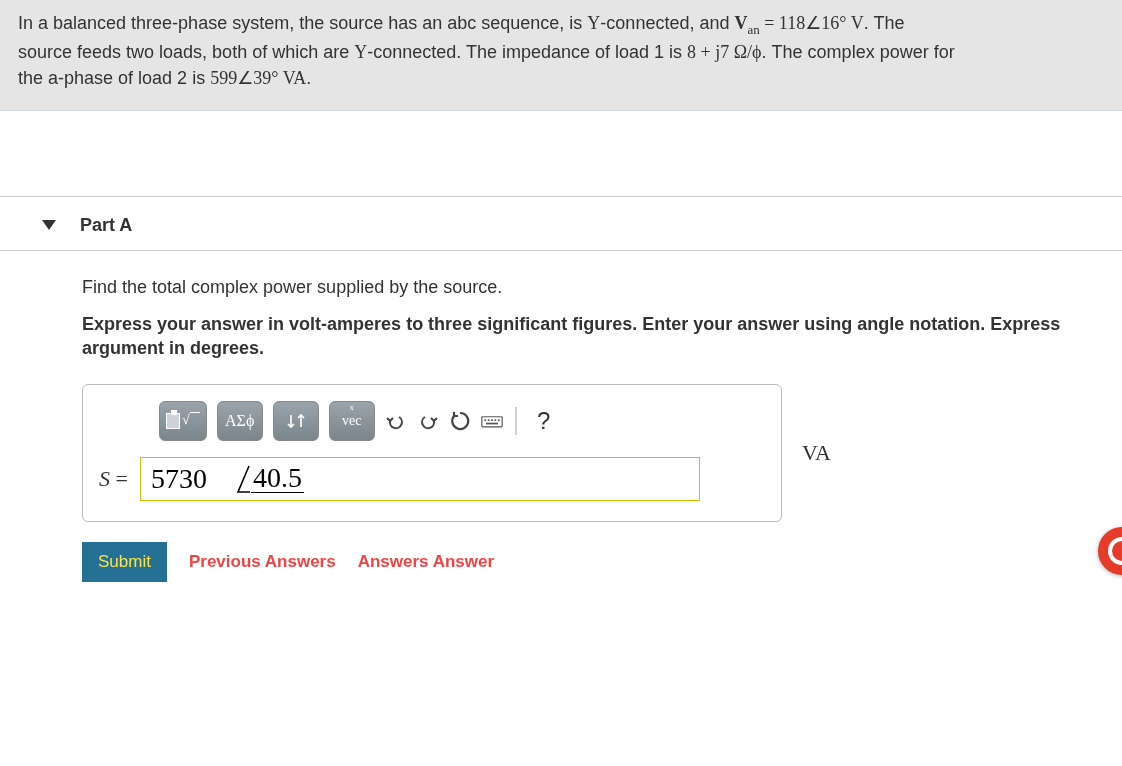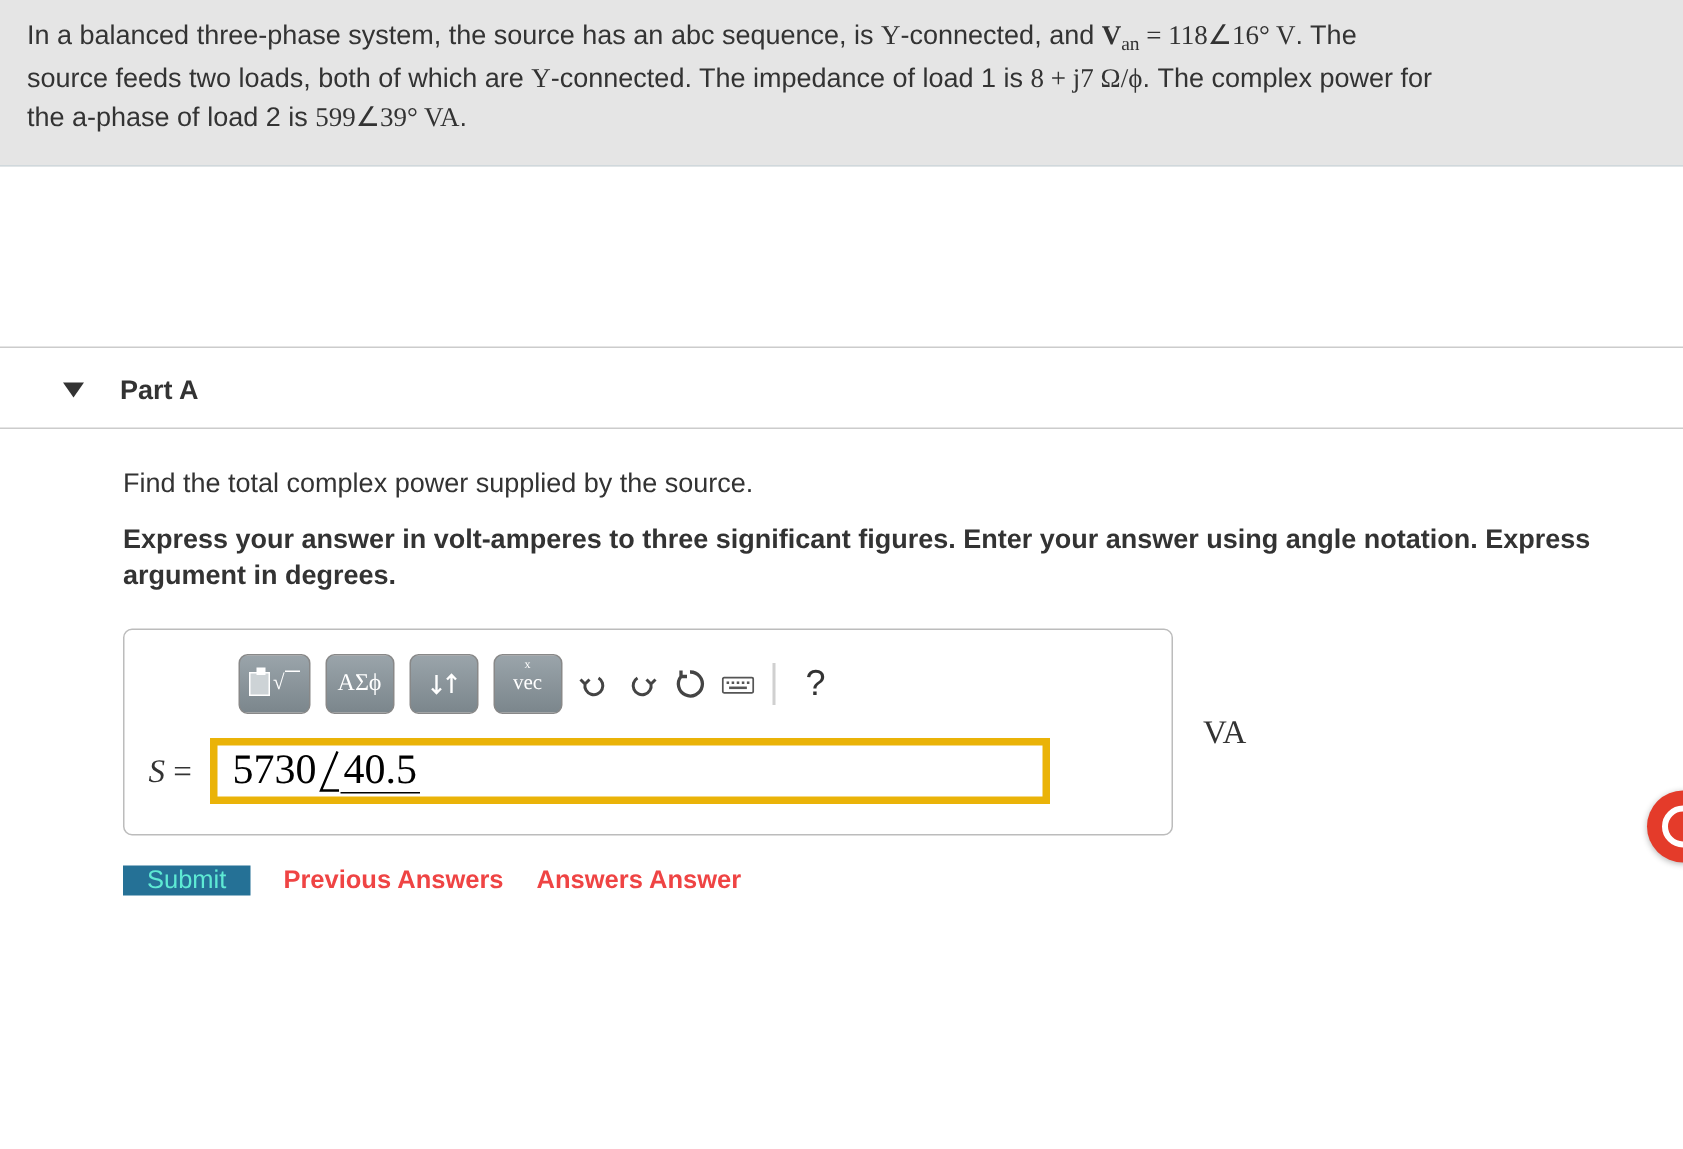--- a/index.html
+++ b/index.html
@@ -22,21 +22,21 @@
   }
   .problem-box .math { font-family: 'Times New Roman', Times, serif; }
   sub { font-size: 0.72em; }
   .part-hdr {
     display: flex;
     align-items: center;
     gap: 24px;
     padding: 18px 42px 14px 42px;
     border-top: 1px solid #ccc;
     border-bottom: 1px solid #ccc;
-    margin-top: 120px;
+    margin-top: 85px;
   }
   .caret {
     width: 0; height: 0;
     border-left: 7px solid transparent;
     border-right: 7px solid transparent;
     border-top: 10px solid #333;
     cursor: pointer;
   }
   .part-title { font-weight: bold; }
   .part-body { padding: 26px 42px 0 82px; }
@@ -72,40 +72,41 @@
     min-width: 46px;
   }
   .tbtn-split { display: flex; gap: 2px; }
   .tool-icon { width: 22px; height: 22px; display:flex; align-items:center; justify-content:center; }
   .tool-svg { stroke: #444; fill: none; }
   .tool-sep { width: 2px; height: 28px; background: #d0d0d0; margin: 0 2px; }
   .q-mark { font-size: 24px; color: #333; width: 30px; text-align:center; cursor:pointer; }
   .answer-row { display: flex; align-items: center; gap: 12px; }
   .answer-label { font-family: 'Times New Roman', serif; font-style: italic; font-size: 22px; }
   .answer-field {
-    border: 5px solid #eab308;
+    border: 1px solid #eab308;
     background: #fff;
     height: 44px;
     width: 560px;
     display: flex;
     align-items: center;
     padding: 0 10px;
     font-family: 'Times New Roman', serif;
     font-size: 28px;
     color: #000;
-  }
-  .answer-field .angle-val { display: inline-flex; align-items:center; }
+    gap: 28px;
+  }
+  .answer-field .angle-val { display: inline-flex; align-items:flex-start; }
   .underline-val { border-bottom: 1.5px solid #000; padding: 0 2px 0 2px; line-height: 1; }
   .ans-unit { font-family: 'Times New Roman', serif; font-size: 22px; margin-left: 20px; }
   .submit-row { display:flex; align-items:center; gap: 22px; margin-top: 20px; }
   .submit-btn {
     background: #257196;
-    color: #5eead4;
+    color: #fde047;
     border: none;
-    padding: 0 16px;
+    padding: 10px 16px;
     font-size: 17px;
     cursor: pointer;
   }
   .link { color: #ef4444; font-weight: bold; cursor:pointer; font-size: 17px; }
   .circle-widget {
     position: absolute;
     right: -24px;
     top: 527px;
     width: 48px; height: 48px;
     border-radius: 50%;

